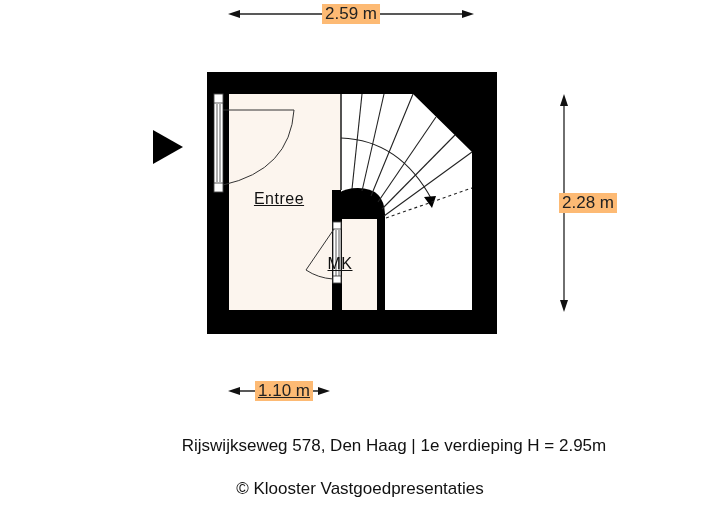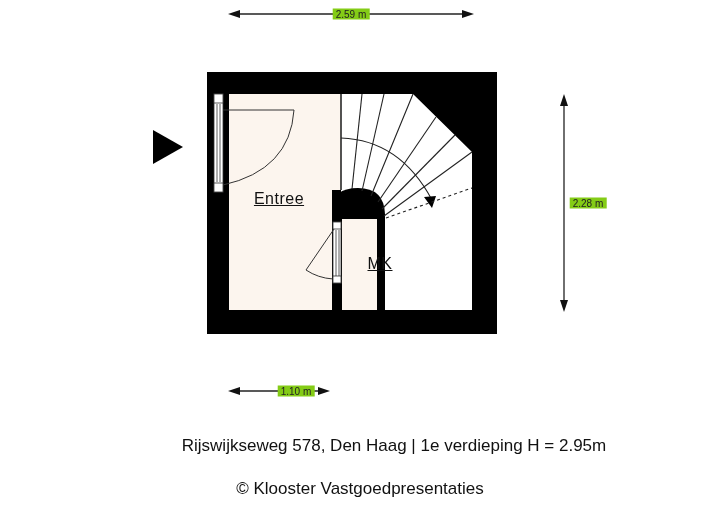--- a/index.html
+++ b/index.html
@@ -1,20 +1,20 @@
 <!DOCTYPE html>
 <html><head>
   <meta charset="utf-8">
   <style>
     html, body { margin: 0; padding: 0; background: #ffffff; }
     body { width: 720px; height: 509px; position: relative; overflow: hidden;
            font-family: "Liberation Sans", sans-serif; color: #1a1a1a; }
     #plan { position: absolute; left: 0; top: 0; width: 720px; height: 509px; }
     .lbl { position: absolute; font-family: "Liberation Sans", sans-serif; white-space: nowrap; }
-    .dim { font-size: 10px; color: #222; background: #84cc16; padding: 0 3px; transform: translate(-50%, -50%); }
+    .dim { font-size: 17px; color: #222; background: #fdba74; padding: 0 3px; transform: translate(-50%, -50%); }
     .room { font-size: 16px; color: #111; transform: translate(-50%, -50%); letter-spacing: 0.5px; text-decoration: underline; }
     .footer { position: absolute; left: 0; width: 720px; text-align: center; font-size: 17px; color: #111; }
   </style>
 </head>
 <body>
 
 <svg id="plan" viewBox="0 0 720 509" xmlns="http://www.w3.org/2000/svg">
 
   <g>
     <line x1="236" y1="14" x2="466" y2="14" stroke="#222" stroke-width="1.3"></line>
@@ -80,19 +80,19 @@
     <line x1="339" y1="230" x2="339" y2="276" stroke="#333" stroke-width="0.8"></line>
     <rect x="333" y="222" width="8" height="7" fill="#fff" stroke="#333" stroke-width="0.8"></rect>
     <rect x="333" y="276" width="8" height="7" fill="#fff" stroke="#333" stroke-width="0.8"></rect>
     <line x1="334" y1="229" x2="306" y2="270" stroke="#333" stroke-width="1"></line>
     <path d="M306,270 Q318,278 333,279" fill="none" stroke="#333" stroke-width="1"></path>
   </g>
 </svg>
 
 <div class="lbl dim" style="left:351px; top:14px;">2.59 m</div>
 <div class="lbl dim" style="left:564px; top:203px;margin-left:24px;">2.28 m</div>
-<div class="lbl dim" style="left:296px; top:391px;">1.10 m</div>
+<div class="lbl dim" style="left:284px; top:391px;text-decoration:underline;">1.10 m</div>
 
 <div class="lbl room" style="left:279px; top:199px;">Entree</div>
-<div class="lbl room" style="left:380px; top:264px;">MK</div>
+<div class="lbl room" style="left:340px; top:264px;">MK</div>
 
 <div class="footer" style="top:436px;padding-left:34px;">Rijswijkseweg 578, Den Haag | 1e verdieping H = 2.95m</div>
 <div class="footer" style="top:479px;">© Klooster Vastgoedpresentaties</div>
 
 </body></html>

